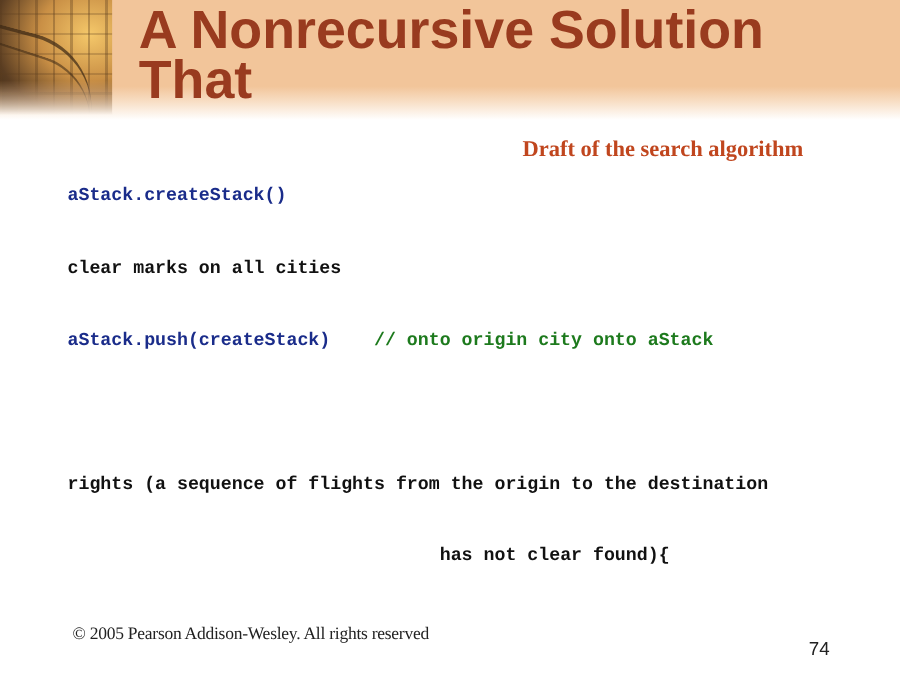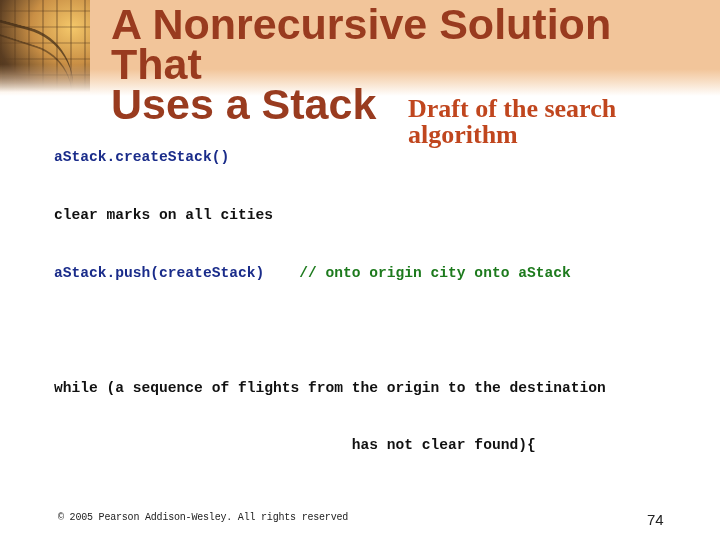--- a/index.html
+++ b/index.html
@@ -35,65 +35,64 @@
   }
   .title {
     position: absolute; left: 111px; top: 4px; width: 600px;
     font-family: "Liberation Sans", sans-serif;
     font-weight: bold; font-size: 43px; line-height: 40px;
     color: #993b1f; margin: 0;
   }
   .subtitle {
     position: absolute; left: 408px; top: 96px;
     font-family: "Liberation Serif", serif;
-    font-weight: bold; font-size: 26px; line-height: 26px;
-    color: #c0461e; margin: 0;
+    font-weight: bold; font-size: 18px; line-height: 26px;
+    color: #c0461e; margin: 10px;
   }
   .code {
     position: absolute; left: 54px; top: 110px;
     font-family: "Liberation Mono", monospace;
     font-weight: bold; font-size: 14.6px; line-height: 19.2px;
     color: #111111; white-space: pre; margin: 0;
   }
   .code .ln { display: block; height: 19.2px; }
   .blue { color: #1a2c8a; text-align: center; }
   .green { color: #1d7a1d; }
   .footer {
-    position: absolute; left: 58px; top: 512px;
-    font-family: Liberation Mono, monospace;
-    font-size: 10px; color: #222; letter-spacing: -0.2px;
+    position: absolute; left: 58px; top: 500px;
+    font-family: Liberation Serif, serif;
+    font-size: 14px; color: #222; letter-spacing: -0.2px;
   }
   .page-num {
     position: absolute; left: 647px; top: 511px;
     font-family: "Liberation Sans", sans-serif;
     font-size: 15px; color: #222;
   }
 </style>
 </head>
 <body>
 
 <div class="header-band"></div>
 <div class="header-photo">
   <div class="rail"></div>
   <div class="rail2"></div>
 </div>
 
 <h1 class="title">
   <span>A Nonrecursive Solution That</span><br>
-  <span>Uses a Stack</span>
 </h1>
 
 <div class="subtitle">Draft of the search algorithm</div>
 
 <div class="code">
   <span class="ln"><span class="blue">aStack.createStack()</span></span>
   <span class="ln"><span>clear marks on all cities</span></span>
   <span class="ln"><span class="blue">aStack.push(createStack)</span><span>    </span><span class="green">// onto origin city onto aStack</span></span>
   <span class="ln"></span>
-  <span class="ln"><span>while (a sequence of flights from the origin to the destination</span></span>
+  <span class="ln"><span>rights (a sequence of flights from the origin to the destination</span></span>
   <span class="ln"><span>                                  </span><span>has not clear found){</span></span>
   
   
   
   
   
   
   
   
   

